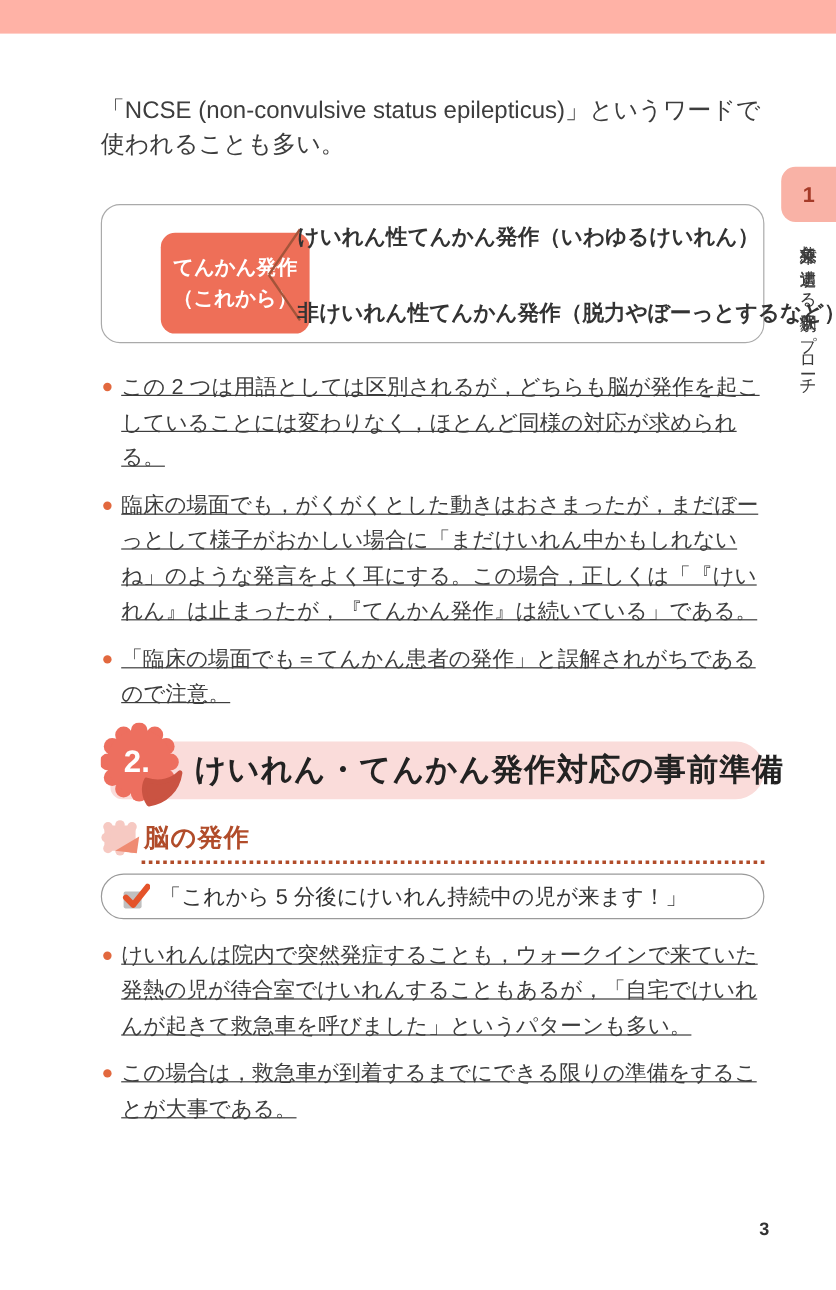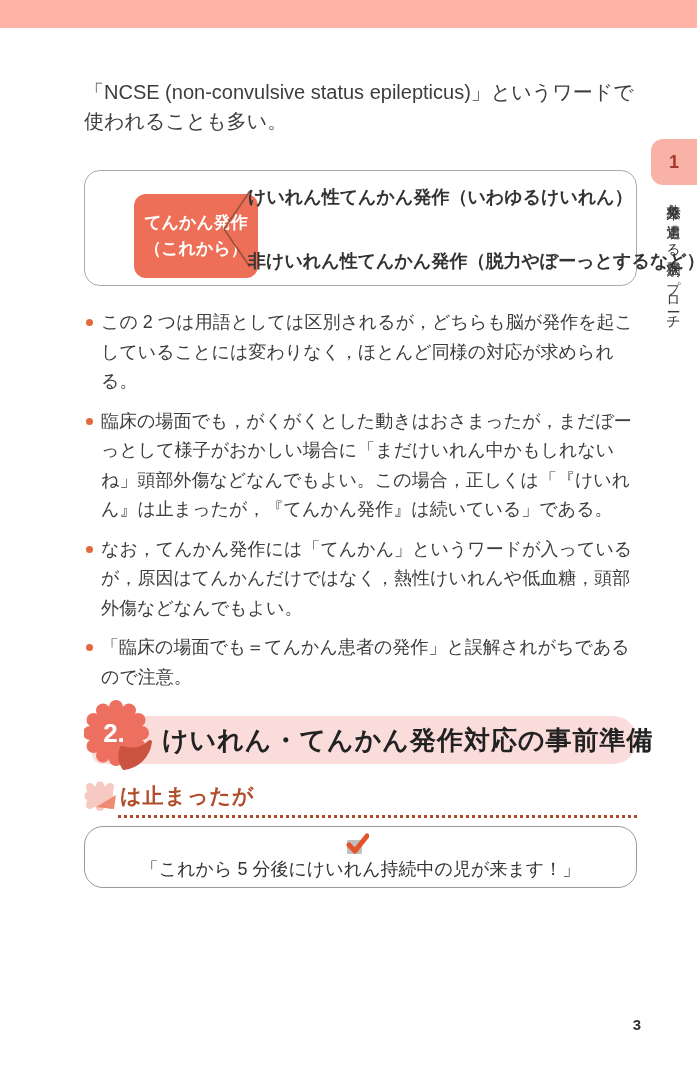--- a/index.html
+++ b/index.html
@@ -86,21 +86,21 @@
     position: absolute;
     left: 163px;
     font-size: 18px;
     font-weight: bold;
     color: #333333;
     white-space: nowrap;
   }
   .branch-top { top: 14px; }
   .branch-bottom { top: 78px; }
   
-  .bullets { list-style: none; }
+  .bullets { list-style: none; text-decoration: underline; }
   .bullets li {
     position: relative;
     padding-left: 17px;
     font-size: 18px;
     line-height: 29.5px;
     margin-bottom: 10px;
   }
   .bullets li::before {
     content: "";
     position: absolute;
@@ -170,21 +170,20 @@
   
   .callout-box {
     width: 553px;
     border: 1.5px solid #9a9a9a;
     border-radius: 19px;
     min-height: 38px;
     display: flex;
     align-items: center;
     padding: 6px 16px;
     margin-bottom: 16px;
-    flex-direction: column;
   }
   .checkbox-icon { width: 24px; height: 22px; flex: 0 0 24px; margin-right: 8px; }
   .callout-text {
     font-size: 18px;
     color: #333333;
   }
   .page-number {
     position: absolute;
     right: 56px; top: 1016px;
     font-size: 15px;
@@ -216,22 +215,21 @@
       <svg class="branch-lines" viewBox="0 0 30 92" aria-hidden="true">
         <path d="M2 46 L28 8" stroke="#a4543a" stroke-width="2" fill="none"></path>
         <path d="M2 46 L28 84" stroke="#a4543a" stroke-width="2" fill="none"></path>
       </svg>
       <div class="branch branch-top">けいれん性てんかん発作（いわゆるけいれん）</div>
       <div class="branch branch-bottom">非けいれん性てんかん発作（脱力やぼーっとするなど）</div>
     </div>
 
     <ul class="bullets">
       <li>この 2 つは用語としては区別されるが，どちらも脳が発作を起こしていることには変わりなく，ほとんど同様の対応が求められる。</li>
-      <li>臨床の場面でも，がくがくとした動きはおさまったが，まだぼーっとして様子がおかしい場合に「まだけいれん中かもしれないね」頭部外傷などなんでもよい。この場合，正しくは「『けいれん』は止まったが，『てんかん発作』は続いている」である。</li>
-      <li>なお，てんかん発作には「てんかん」というワードが入っているが，原因はてんかんだけではなく，熱性けいれんや低血糖，頭部外傷などなんでもよい。</li>
+      <li>臨床の場面でも，がくがくとした動きはおさまったが，まだぼーっとして様子がおかしい場合に「まだけいれん中かもしれないね」のような発言をよく耳にする。この場合，正しくは「『けいれん』は止まったが，『てんかん発作』は続いている」である。</li>
       <li>「臨床の場面でも＝てんかん患者の発作」と誤解されがちであるので注意。</li>
     </ul>
 
     <div class="section-heading">
       <div class="heading-bar">
         <span class="heading-text">けいれん・てんかん発作対応の事前準備</span>
       </div>
       <div class="badge">
         <svg viewBox="0 0 72 74" width="72" height="74" aria-hidden="true">
           <g fill="#ed6f5f">
@@ -264,32 +262,36 @@
               <circle cx="16" cy="4.5" r="4"></circle>
               <circle cx="26" cy="6" r="4"></circle>
             <circle cx="4.5" cy="15" r="4"></circle>
               <circle cx="6" cy="24" r="4"></circle>
             <circle cx="16" cy="26" r="4"></circle>
               <circle cx="26" cy="24" r="4"></circle>
           </g>
           <path d="M12 26 L32 14 L30 28 Z" fill="#ef8b72"></path>
         </svg>
       </span>
-      <span class="sub-title">は止まったが</span>
+      <span class="sub-title">脳の発作</span>
       <span class="sub-underline"></span>
     </div>
 
     <div class="callout-box">
       <span class="checkbox-icon">
         <svg viewBox="0 0 24 22" width="24" height="22" aria-hidden="true">
           <rect x="2" y="7" width="15" height="14" rx="1.5" fill="#c0bfbf"></rect>
           <path d="M4 12 L10 18 L22 3" stroke="#e4532a" stroke-width="5" fill="none" stroke-linecap="round" stroke-linejoin="round"></path>
         </svg>
       </span>
       <span class="callout-text">「これから 5 分後にけいれん持続中の児が来ます！」</span>
     </div>
 
+    <ul class="bullets">
+      <li>けいれんは院内で突然発症することも，ウォークインで来ていた発熱の児が待合室でけいれんすることもあるが，「自宅でけいれんが起きて救急車を呼びました」というパターンも多い。</li>
+      <li>この場合は，救急車が到着するまでにできる限りの準備をすることが大事である。</li>
+    </ul>
 
   </div>
 
   <div class="page-number">3</div>
 
 </div>
 
 </body></html>

